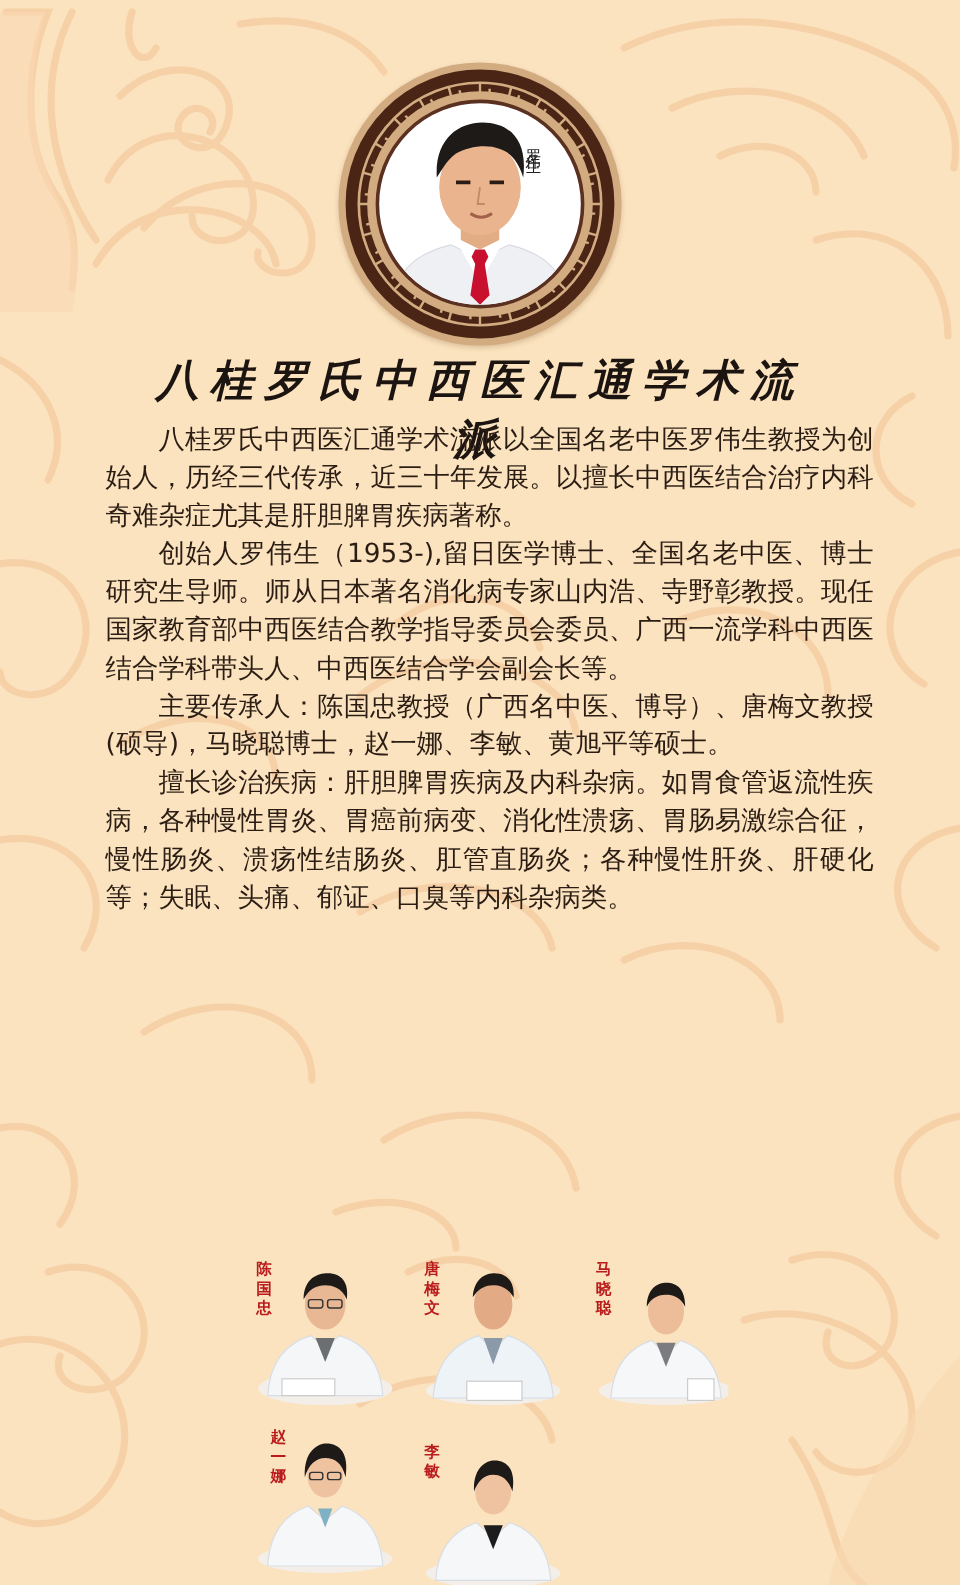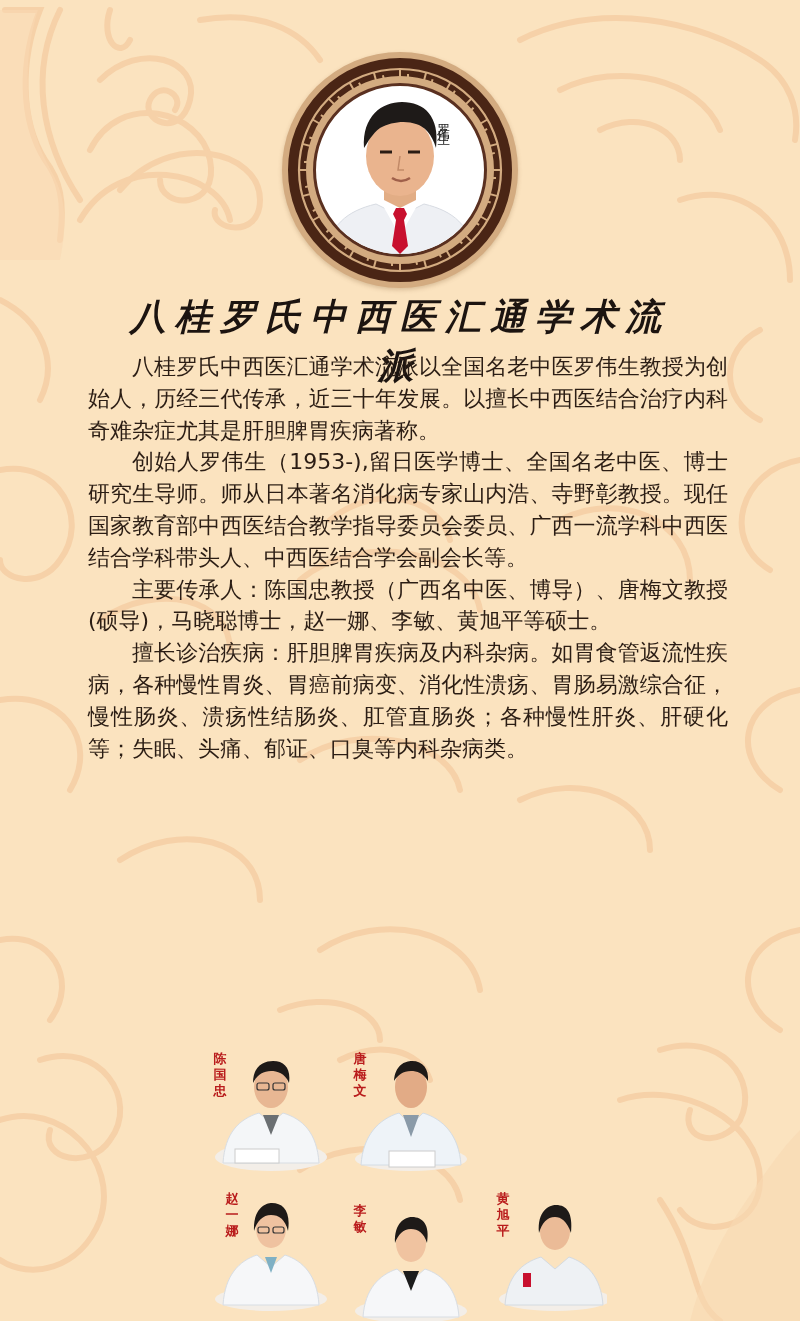--- a/index.html
+++ b/index.html
@@ -201,20 +201,31 @@
       <div class="name" style="left:17px;">唐梅文</div>
       <svg class="figure" viewBox="0 0 112 118">
         <ellipse cx="56" cy="106" rx="56" ry="12" fill="#f3eee8"></ellipse>
         <path d="M6 112 C8 82 24 66 44 60 L56 72 L68 60 C88 66 104 82 106 112 Z" fill="#eef3f8" stroke="#d4dce4"></path>
         <path d="M48 62 L56 84 L64 62 Z" fill="#8a9aa8"></path>
         <ellipse cx="56" cy="34" rx="16" ry="21" fill="#e2ab86"></ellipse>
         <path d="M39 28 C40 12 50 8 57 8 C68 8 74 16 73 28 C68 20 62 18 56 18 C48 18 43 22 39 28 Z" fill="#1e1a18"></path>
         <rect x="34" y="98" width="46" height="16" fill="#ffffff" stroke="#ccc"></rect>
       </svg>
     </div>
+    <div class="member" style="left:280px; top:0px;">
+      <div class="name" style="left:20px;">马晓聪</div>
+      <svg class="figure" viewBox="0 0 112 118">
+        <ellipse cx="60" cy="106" rx="56" ry="12" fill="#f3eee8"></ellipse>
+        <path d="M14 112 C16 84 30 70 48 64 L60 76 L72 64 C90 70 104 84 106 112 Z" fill="#f6f7f9" stroke="#d8dde3"></path>
+        <path d="M52 66 L60 86 L68 66 Z" fill="#7c7c80"></path>
+        <ellipse cx="60" cy="40" rx="15" ry="19" fill="#edbc98"></ellipse>
+        <path d="M44 36 C44 20 54 16 60 16 C70 16 76 22 76 36 C72 28 66 26 60 26 C52 26 47 30 44 36 Z" fill="#1e1a18"></path>
+        <rect x="78" y="96" width="22" height="18" fill="#ffffff" stroke="#ccc"></rect>
+      </svg>
+    </div>
 
     <div class="member" style="left:0px; top:140px;">
       <div class="name" style="left:29px;">赵一娜</div>
       <svg class="figure" viewBox="0 0 112 118">
         <ellipse cx="56" cy="106" rx="56" ry="12" fill="#f3eee8"></ellipse>
         <path d="M8 112 C10 82 24 68 42 62 L56 74 L70 62 C88 68 102 82 104 112 Z" fill="#f6f7f9" stroke="#d8dde3"></path>
         <path d="M50 64 L56 80 L62 64 Z" fill="#7fb0c4"></path>
         <ellipse cx="56" cy="36" rx="15" ry="19" fill="#efc2a0"></ellipse>
         <path d="M39 38 C38 16 50 10 57 10 C68 10 76 18 73 38 C70 26 64 22 56 22 C48 22 42 28 39 38 Z" fill="#1e1a18"></path>
         <rect x="43" y="34" width="11" height="6" rx="2" fill="none" stroke="#333" stroke-width="1.2"></rect>
@@ -224,25 +235,15 @@
     <div class="member" style="left:140px; top:152px;">
       <div class="name" style="left:17px;">李敏</div>
       <svg class="figure" viewBox="0 0 112 118">
         <ellipse cx="56" cy="106" rx="56" ry="12" fill="#f3eee8"></ellipse>
         <path d="M8 112 C10 84 24 70 42 64 L56 76 L70 64 C88 70 102 84 104 112 Z" fill="#f6f7f9" stroke="#d8dde3"></path>
         <path d="M48 66 L56 86 L64 66 Z" fill="#1c1c1c"></path>
         <ellipse cx="56" cy="38" rx="15" ry="19" fill="#f0c3a0"></ellipse>
         <path d="M40 38 C39 18 50 12 57 12 C68 12 75 20 72 38 C69 28 63 24 56 24 C48 24 43 30 40 38 Z" fill="#1e1a18"></path>
       </svg>
     </div>
-    <div class="member" style="left:280px; top:140px;">
-      <div class="name" style="left:20px;">黄旭平</div>
-      <svg class="figure" viewBox="0 0 112 118">
-        <ellipse cx="60" cy="106" rx="56" ry="12" fill="#f3eee8"></ellipse>
-        <path d="M10 112 C12 84 26 70 46 64 L60 76 L74 64 C92 70 106 84 108 112 Z" fill="#eef1f4" stroke="#d4dae0"></path>
-        <ellipse cx="60" cy="38" rx="15" ry="19" fill="#ebbb97"></ellipse>
-        <path d="M44 40 C42 18 54 12 61 12 C72 12 78 20 76 40 C72 28 66 24 60 24 C52 24 47 30 44 40 Z" fill="#1e1a18"></path>
-        <rect x="28" y="80" width="8" height="14" fill="#c8102e"></rect>
-      </svg>
-    </div>
   </div>
 
 </div>
 
 </body></html>

